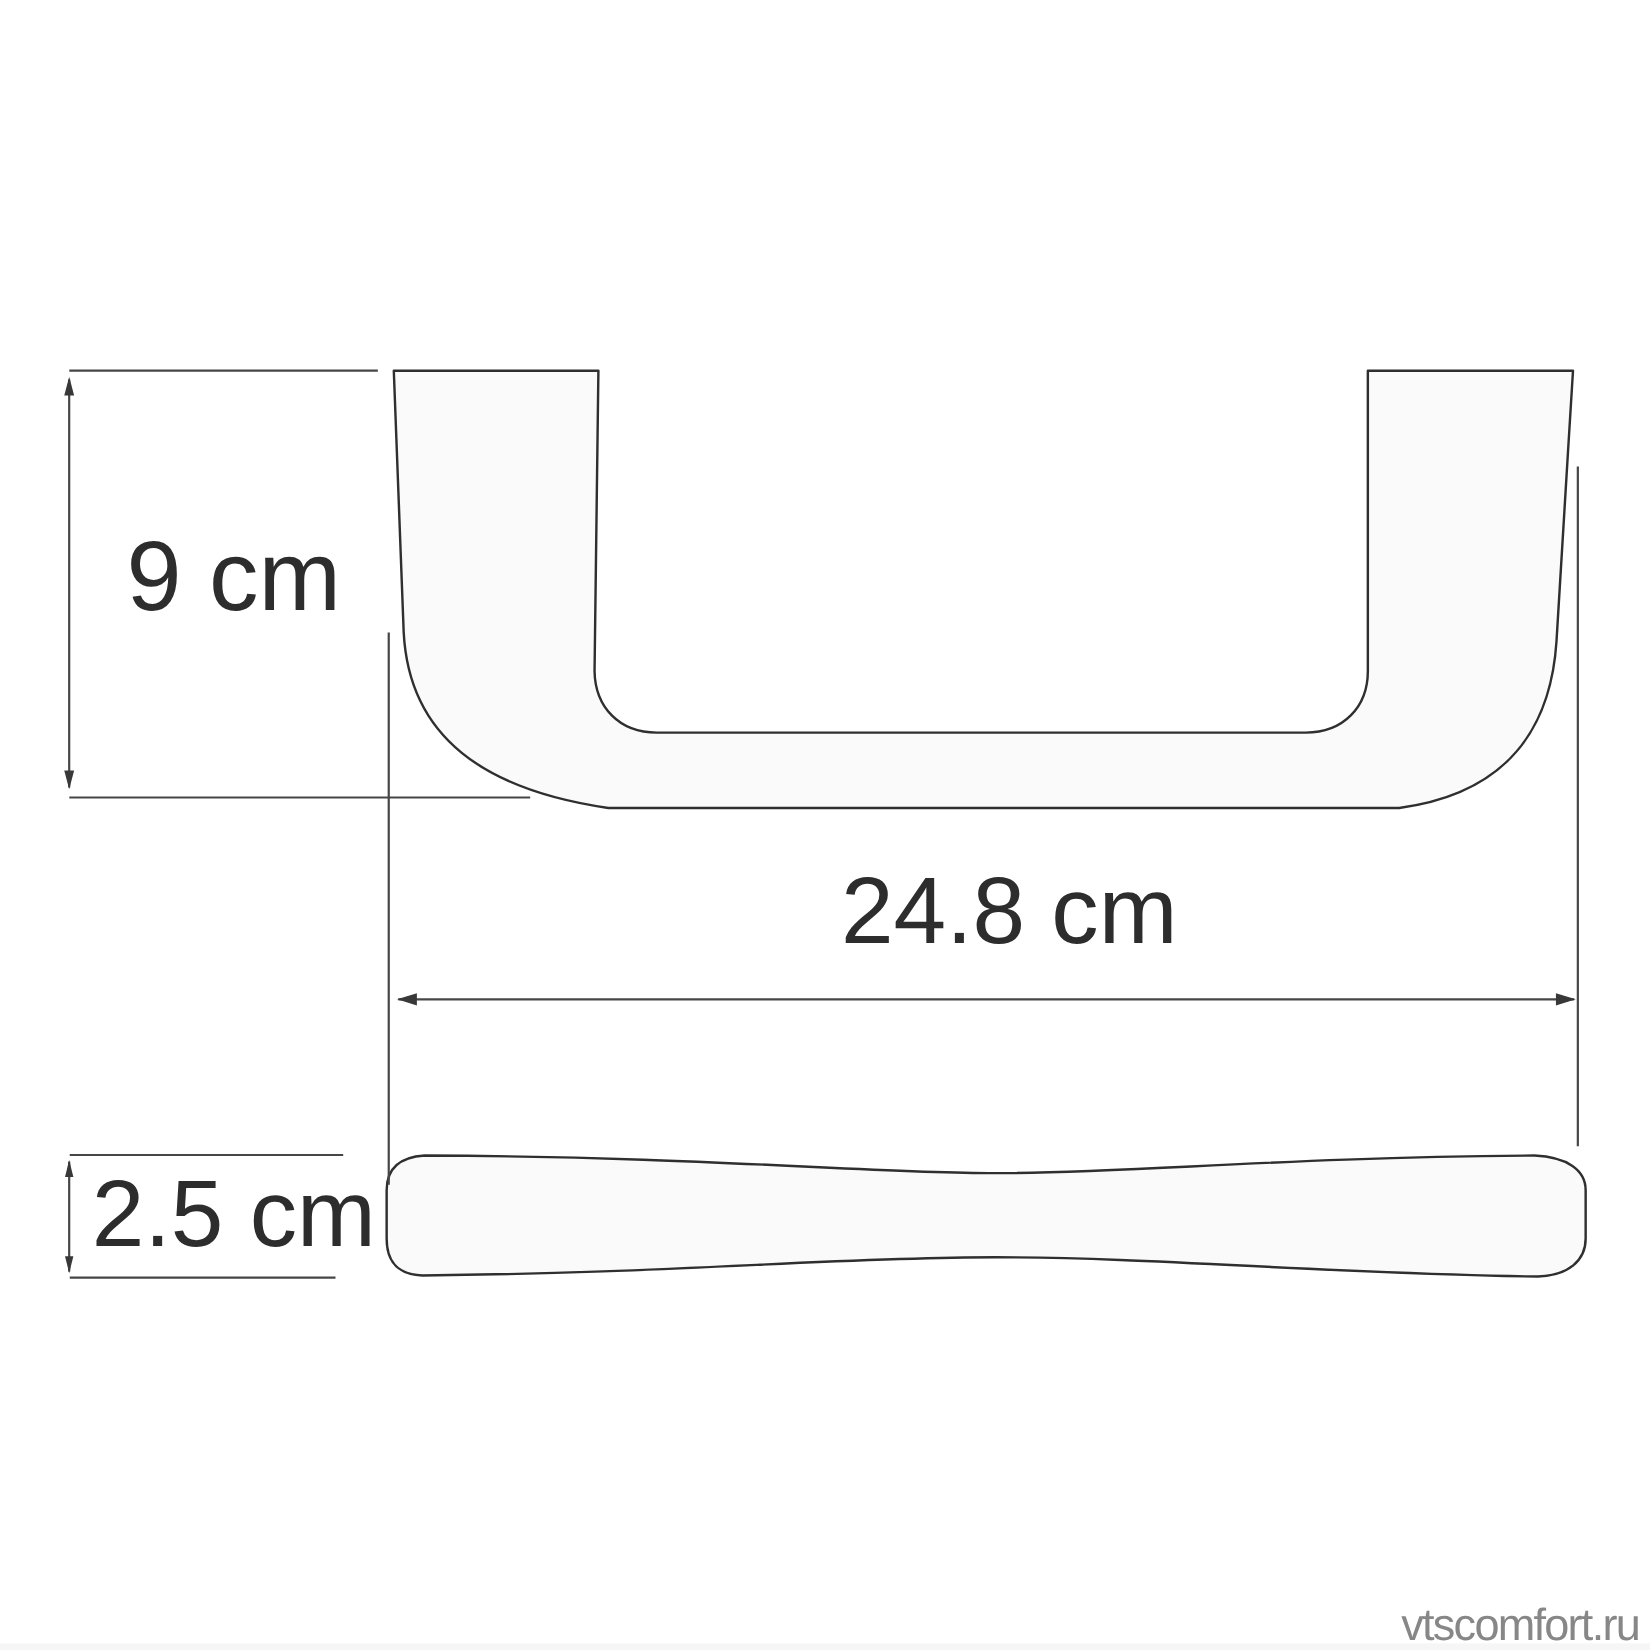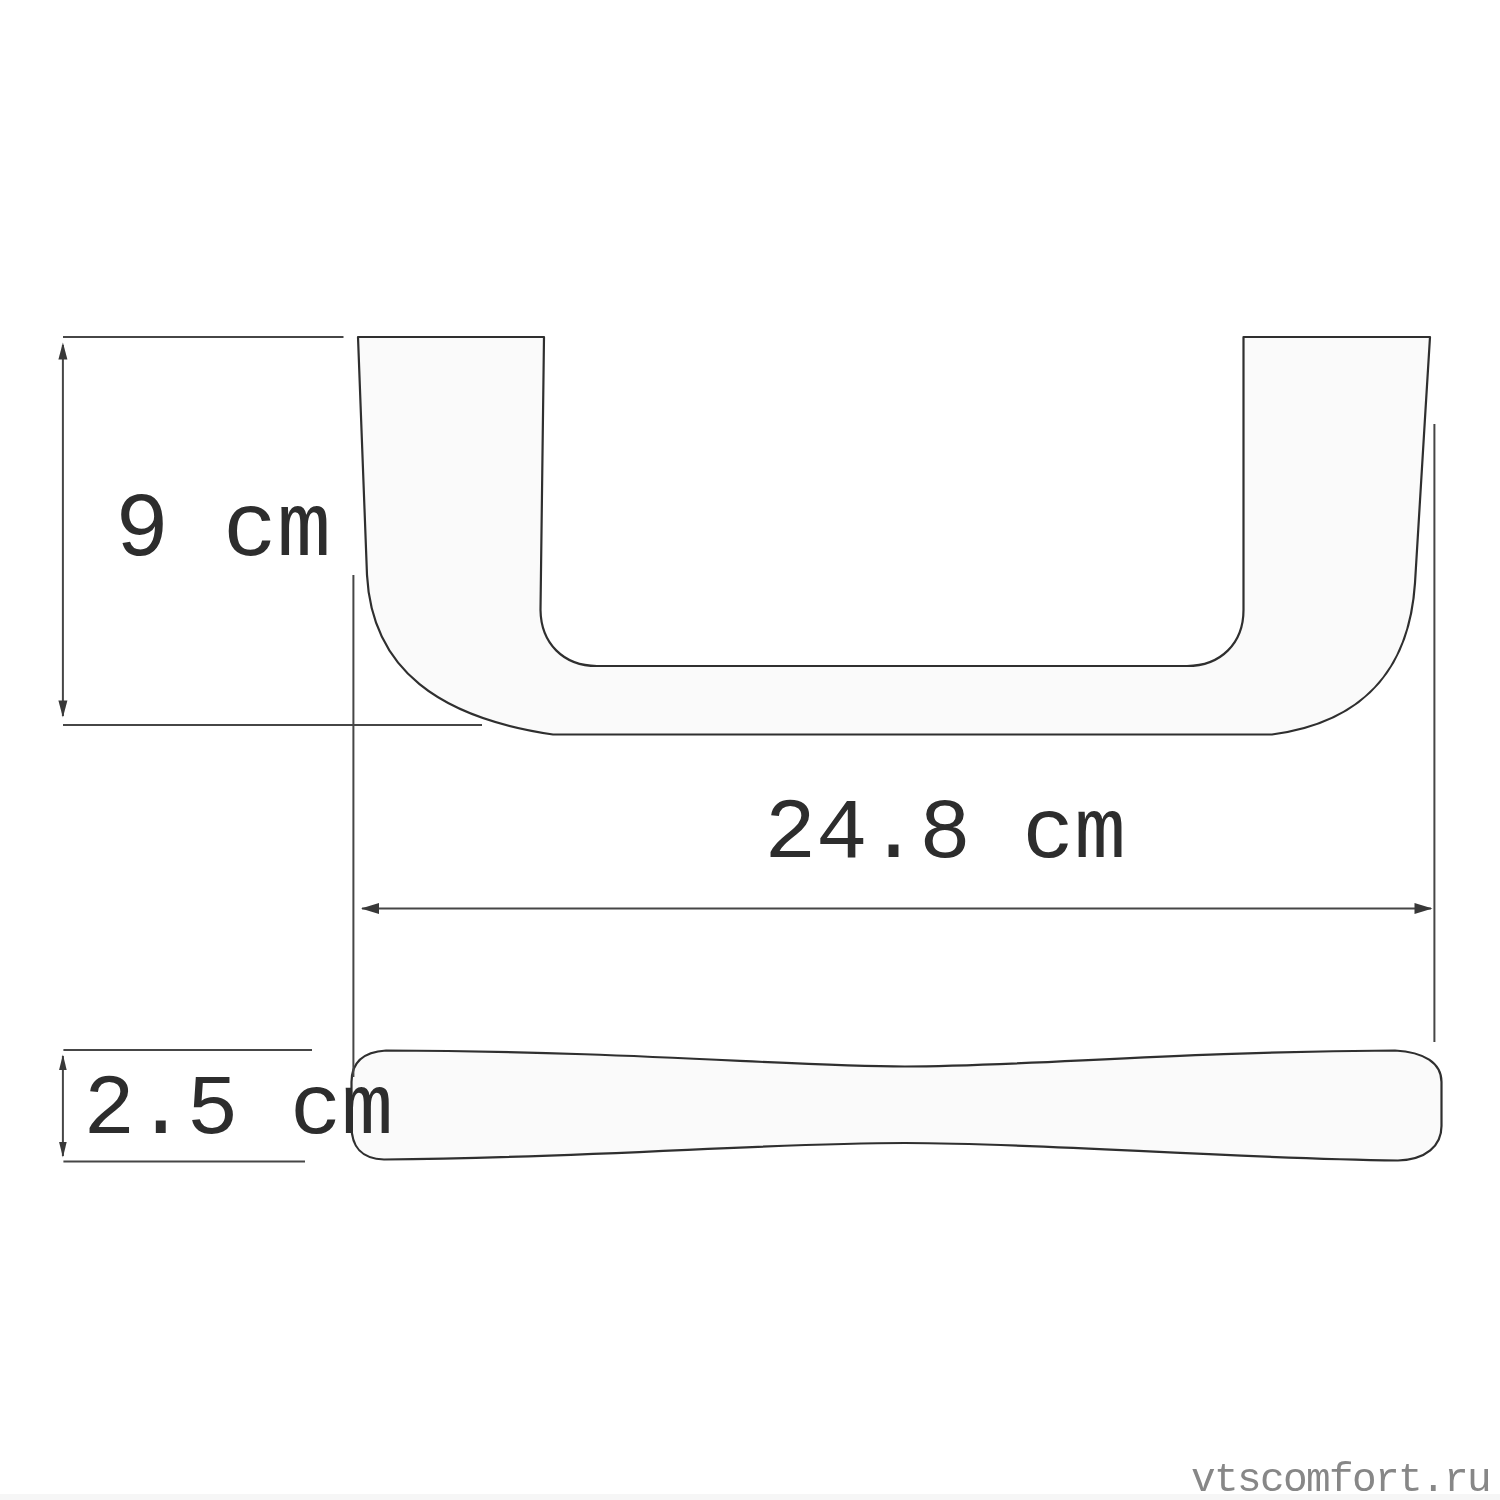--- a/index.html
+++ b/index.html
@@ -1,16 +1,16 @@
 <!DOCTYPE html>
 <html><head>
 <meta charset="utf-8">
 <style>
 html,body{margin:0;padding:0;background:#ffffff;}
-#page{width:1500px;height:1500px;position:relative;font-family:Liberation Mono, monospace;}
+#page{width:1500px;height:1500px;position:relative;font-family:Liberation Sans, sans-serif;}
 svg{position:absolute;top:0;left:0;}
 </style>
 </head>
 <body>
 
 <div id="page">
 <svg width="1500" height="1500" viewBox="0 0 1500 1500">
 
   <rect x="0" y="0" width="1500" height="1500" fill="#ffffff"></rect>
 

